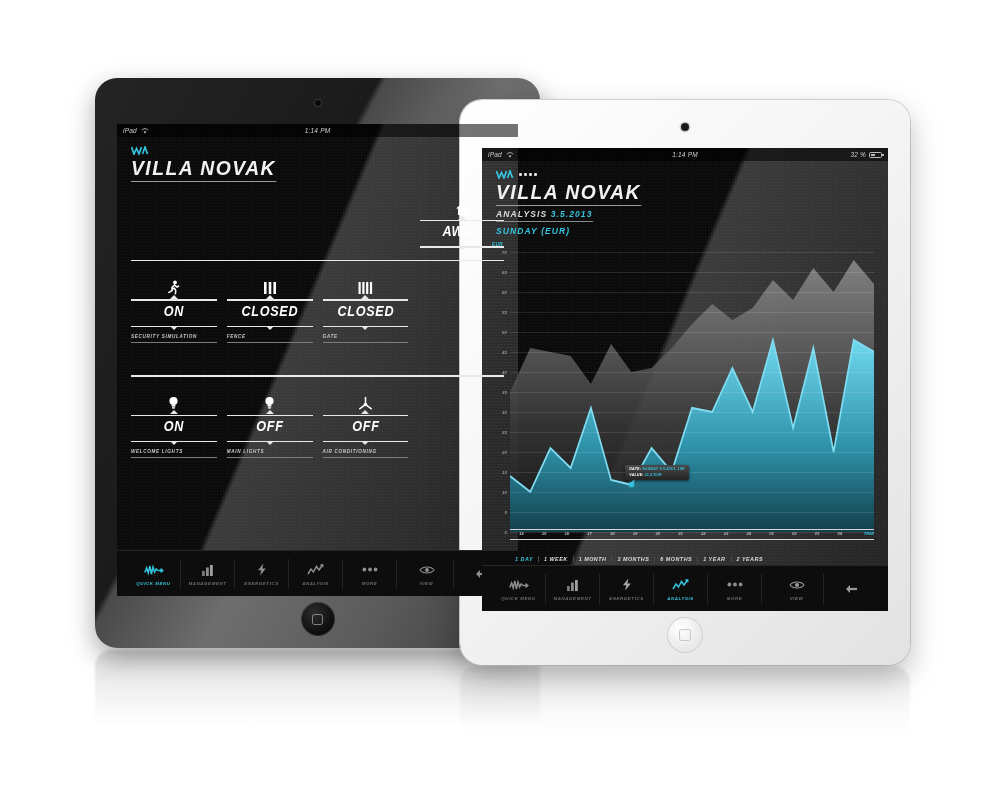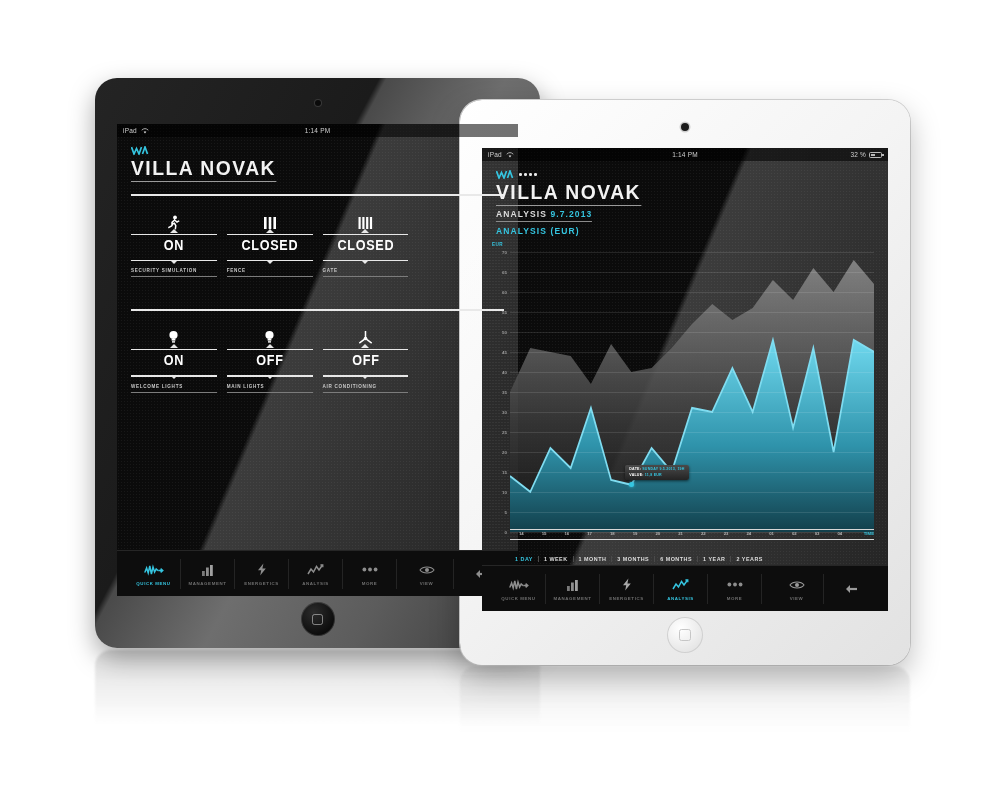--- a/index.html
+++ b/index.html
@@ -70,20 +70,21 @@
     filter: blur(1.2px);
   }
   #refl-black { left: 95px; top: 650px; width: 445px; height: 120px; }
   #refl-white { left: 460px; top: 666px; width: 450px; height: 110px;
     background: linear-gradient(180deg, rgba(190,190,190,.30), rgba(255,255,255,0) 60%); }
 
   
   .screen {
     width: 100%; height: 100%; position: relative; overflow: hidden;
     background: #0b0b0b;
+    font-style: italic;
   }
   .screen::before { 
     content: ""; position: absolute; inset: 0; pointer-events: none; z-index: 2;
     background-image: radial-gradient(rgba(255,255,255,.055) 0.6px, transparent 0.7px);
     background-size: 3px 3px;
   }
   .glare { 
     position: absolute; z-index: 3; pointer-events: none;
     top: -20%; left: 32%; width: 120%; height: 150%;
     background: linear-gradient(96deg, rgba(255,255,255,0) 0%, rgba(255,255,255,0) 14%,
@@ -282,20 +283,33 @@
         <div class="brand-row">
           <svg class="logo-vm" width="18" height="9" viewBox="0 0 18 9">
             <path d="M0.5 1 L3 8 L5.5 2.5 L8 8 L10.5 1" stroke="#35c5e0" stroke-width="1.7" fill="none" stroke-linejoin="miter"></path>
             <path d="M11.5 8 L14 1 L16.5 8" stroke="#35c5e0" stroke-width="1.7" fill="none"></path>
           </svg>
         </div>
         <div class="villa-wrap">
           <div class="villa">VILLA NOVAK</div>
         </div>
 
+        <div class="away-zone">
+          <div class="ctrl">
+            <div class="ico">
+              <svg width="15" height="14" viewBox="0 0 15 14">
+                <path d="M7.5 1 L14 6.6 L12 6.6 L12 13 L3 13 L3 6.6 L1 6.6 Z" fill="#ffffff"></path>
+                <rect x="9.6" y="1.6" width="1.7" height="3" fill="#ffffff"></rect>
+              </svg>
+            </div>
+            <div class="bar-top"></div>
+            <div class="val">AWAY</div>
+            <div class="bar-bot"></div>
+          </div>
+        </div>
 
         <div class="hr-white"></div>
 
         <div class="grid">
 
           <div class="ctrl">
             <div class="ico">
               <svg width="13" height="15" viewBox="0 0 13 15">
                 <circle cx="8" cy="2.4" r="1.9" fill="#fff"></circle>
                 <path d="M7.6 5 L5 7.4 L5 10 M7.6 5 L10 7 L11.6 6.2 M6.2 8.6 L4.6 11 L2 12.4 M7.4 8.2 L8.8 10.6 L8.4 13.6" stroke="#fff" stroke-width="1.5" fill="none" stroke-linecap="square"></path>
@@ -498,24 +512,24 @@
           </span>
         </div>
 
         <div class="villa-wrap">
           <div class="villa">VILLA NOVAK</div>
         </div>
 
         <div style="display:flex">
           <div class="sub2">
             <span>ANALYSIS</span>
-            <span class="cy">9.7.2013</span>
-          </div>
-        </div>
-        <div class="sub3">ANALYSIS (EUR)</div>
+            <span class="cy">3.5.2013</span>
+          </div>
+        </div>
+        <div class="sub3">SUNDAY (EUR)</div>
 
         <div class="chart-area">
           <div class="ylab">EUR</div>
 
           <div class="yticks">
               <span style="top: 100%;">0</span>
               <span style="top: 92.8571%;">5</span>
               <span style="top: 85.7143%;">10</span>
               <span style="top: 78.5714%;">15</span>
               <span style="top: 71.4286%;">20</span>

